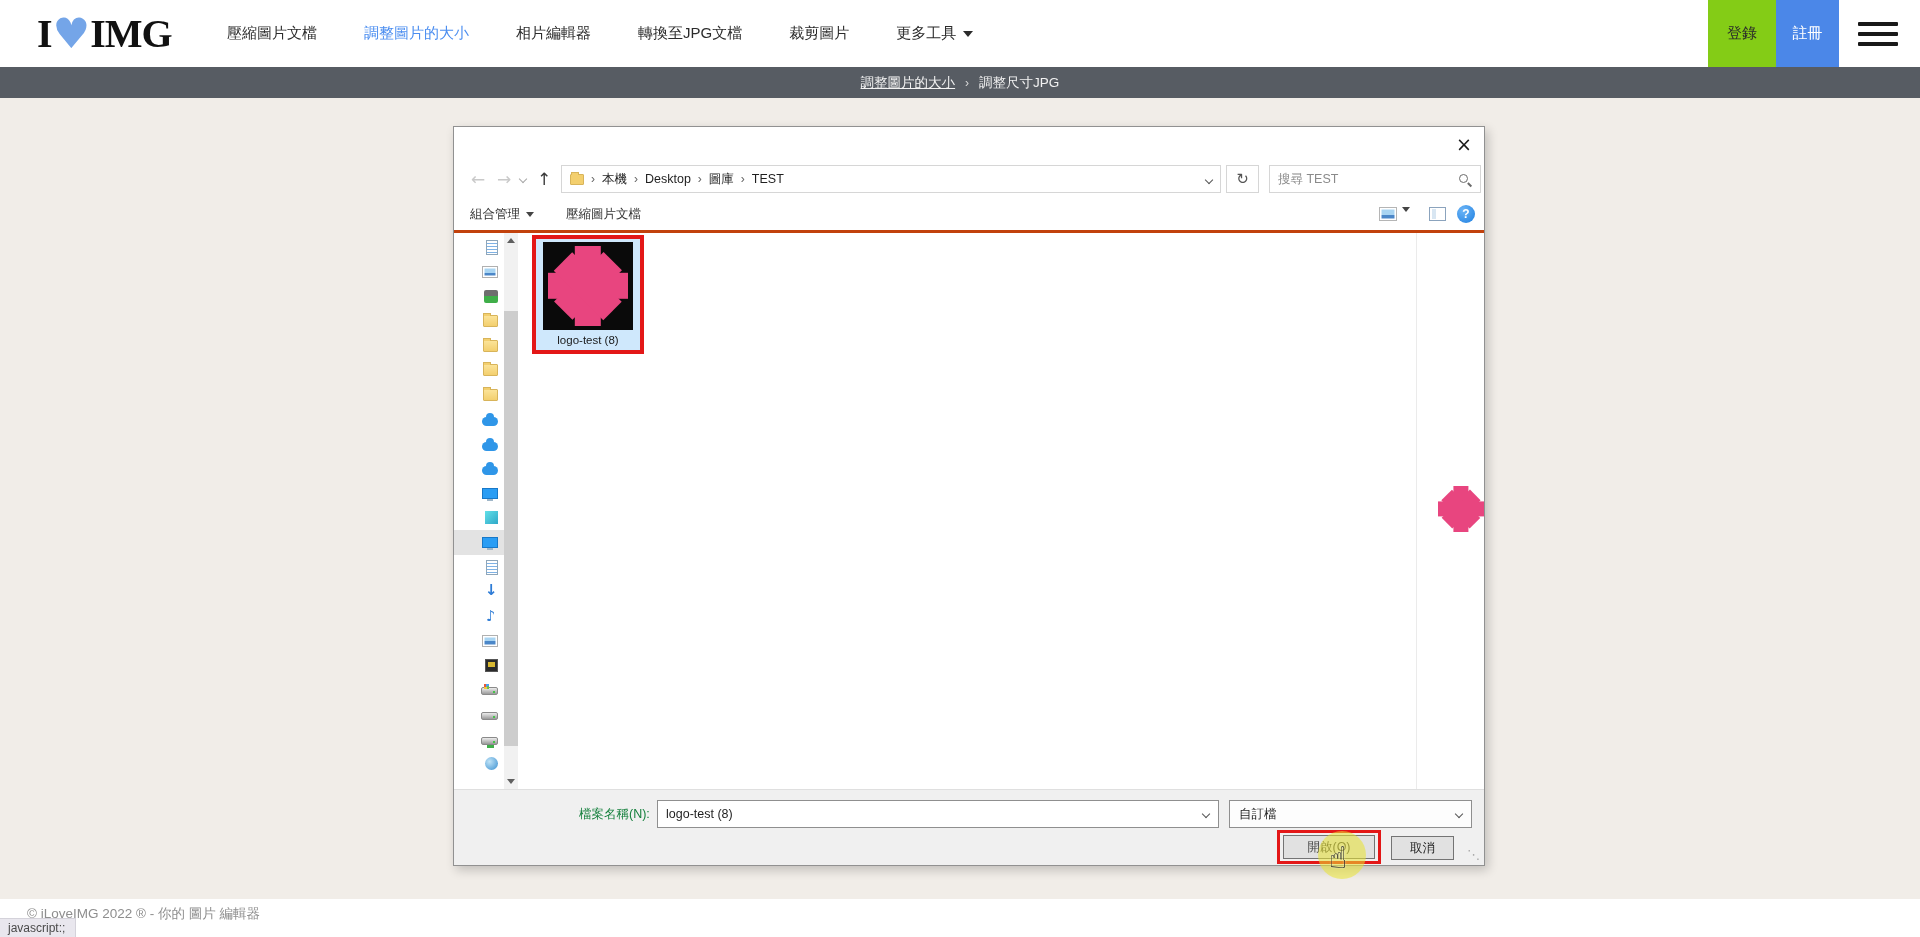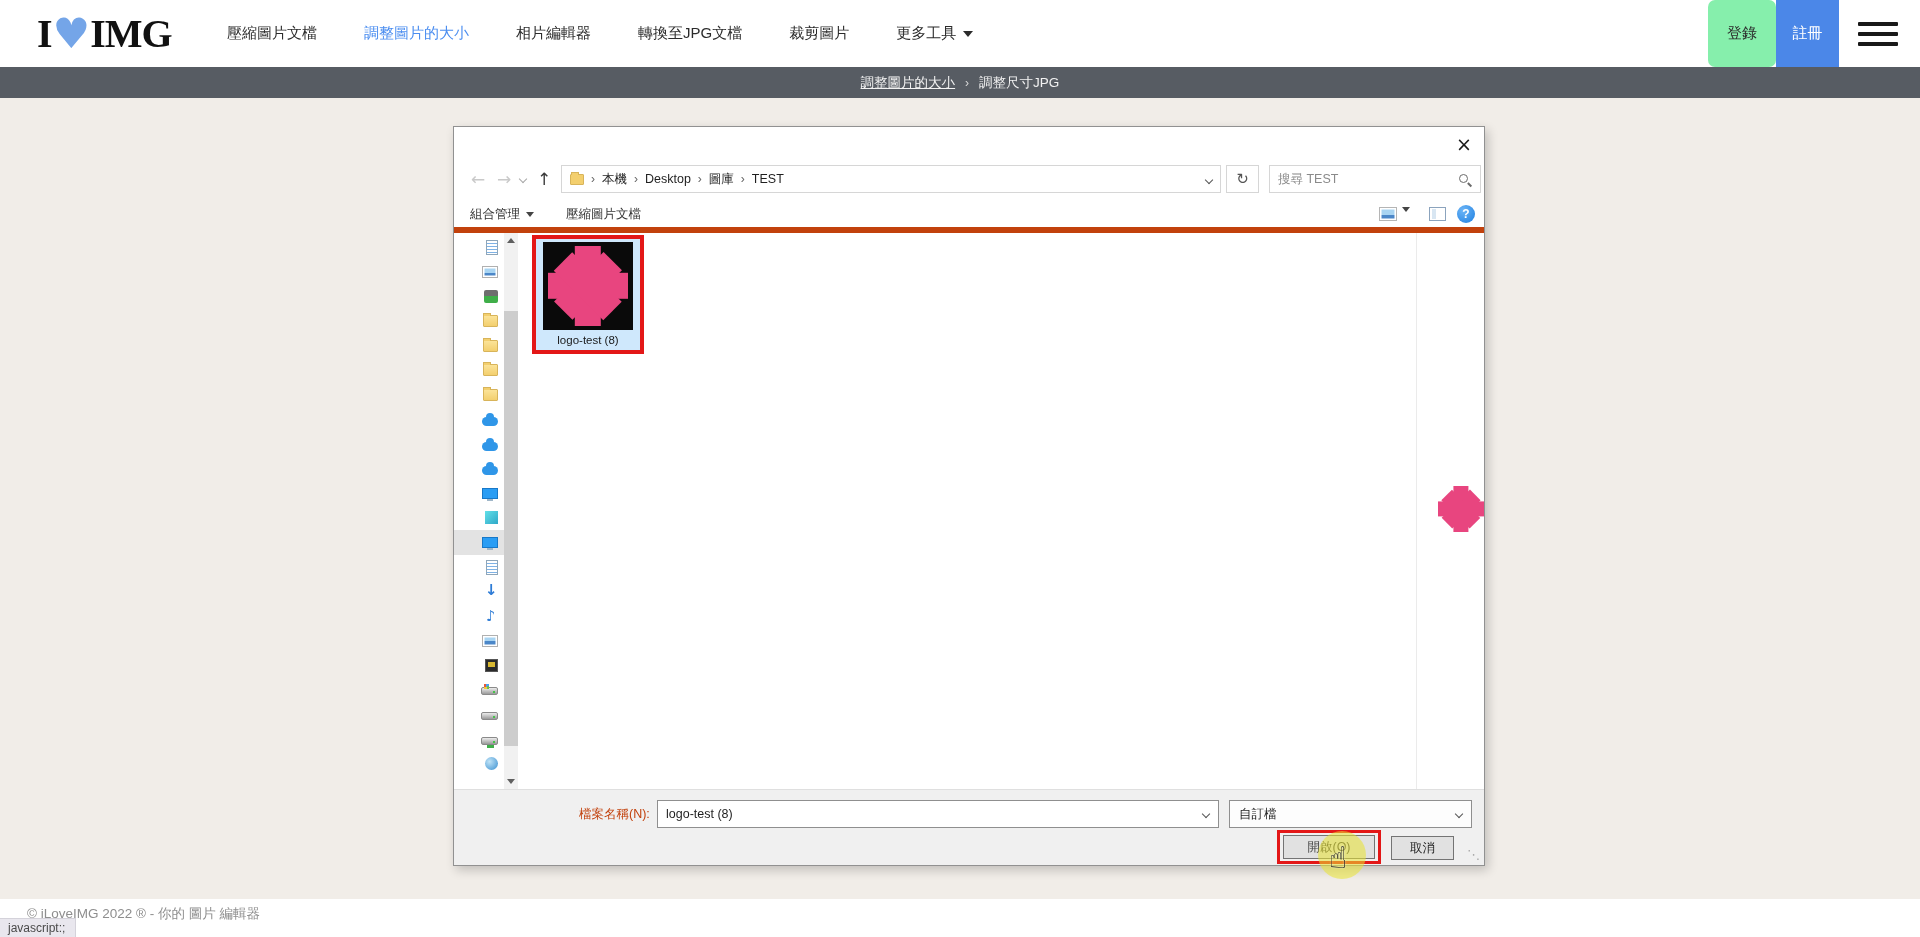--- a/index.html
+++ b/index.html
@@ -12,22 +12,22 @@
 
   
   .header{position:absolute;left:0;top:0;width:1920px;height:67px;background:#fff;z-index:5;}
   .logo{position:absolute;left:37px;top:10px;font-family:"Liberation Serif","DejaVu Serif",serif;
         font-weight:bold;font-size:40px;color:#111;letter-spacing:-1px;display:flex;align-items:center;}
   .logo .heart{color:#74a5e8;font-family:"DejaVu Sans",sans-serif;font-size:42px;margin:0 1px;line-height:40px;}
   .main-nav{position:absolute;left:227px;top:0;height:67px;display:flex;align-items:center;gap:47px;}
   .nav-item{font-size:15px;color:#2b2b2b;cursor:pointer;display:flex;align-items:center;white-space:nowrap;}
   .nav-item.active{color:var(--accent);}
   .tri{width:0;height:0;border-left:5px solid transparent;border-right:5px solid transparent;border-top:6px solid #2b2b2b;margin-left:7px;display:inline-block;}
-  .auth-login{position:absolute;right:144px;top:0;width:68px;height:67px;background:#86efac;color:#2b2b2b;
-        font-size:15px;display:flex;align-items:center;justify-content:center;cursor:pointer;border-radius:7px;}
+  .auth-login{position:absolute;right:144px;top:0;width:68px;height:67px;background:#84cc16;color:#2b2b2b;
+        font-size:15px;display:flex;align-items:center;justify-content:center;cursor:pointer;}
   .auth-signup{position:absolute;right:81px;top:0;width:63px;height:67px;background:#4b87e8;color:#fff;
         font-size:15px;display:flex;align-items:center;justify-content:center;cursor:pointer;}
   .burger{position:absolute;right:22px;top:22px;width:40px;height:24px;display:flex;flex-direction:column;justify-content:space-between;cursor:pointer;}
   .burger i{display:block;height:4px;background:#191919;border-radius:1px;}
 
   
   .bread{position:absolute;left:0;top:67px;width:1920px;height:31px;background:var(--bread);
          display:flex;align-items:center;justify-content:center;gap:10px;font-size:13.5px;color:#f2f2f2;}
   .bread .lnk{text-decoration:underline;cursor:pointer;}
   .bread .sep{font-size:12px;color:#d8d8d8;}
@@ -68,21 +68,21 @@
   .refresh{position:absolute;left:772px;top:4px;width:33px;height:28px;border:1px solid #d6d6d6;
         display:flex;align-items:center;justify-content:center;font-size:15px;color:#555;cursor:pointer;font-family:"DejaVu Sans",sans-serif;}
   .searchbox{position:absolute;left:815px;top:4px;width:212px;height:28px;border:1px solid #d6d6d6;background:#fff;
         display:flex;align-items:center;padding:8px 8px;}
   .searchbox input{border:none;outline:none;flex:1;font-size:12.5px;color:#333;font-family:inherit;background:transparent;}
   .searchbox input::placeholder{color:#8a8a8a;}
   .mag{position:relative;width:15px;height:15px;flex:none;cursor:pointer;}
   .mag::before{content:"";position:absolute;left:2px;top:2px;width:7px;height:7px;border:1.5px solid #6b6b6b;border-radius:50%;}
   .mag::after{content:"";position:absolute;left:10.5px;top:10.5px;width:4.5px;height:1.5px;background:#6b6b6b;transform:rotate(45deg);transform-origin:left center;}
 
-  .dlg-toolbar{position:absolute;left:0;top:70px;right:0;height:36px;border-bottom:6px solid #c2410c;}
+  .dlg-toolbar{position:absolute;left:0;top:70px;right:0;height:36px;border-bottom:3px solid #c2410c;}
   .tb-item{position:absolute;top:0;height:35px;display:flex;align-items:center;font-size:12.5px;color:#333;cursor:pointer;gap:6px;}
   .tb-organize{left:16px;}
   .tb-newfolder{left:112px;}
   .tb-tri{width:0;height:0;border-left:4px solid transparent;border-right:4px solid transparent;border-top:5px solid #444;}
   .view-icon{position:absolute;left:925px;top:10px;width:18px;height:14px;border:1px solid #b5b5b5;background:linear-gradient(180deg,#a8d4f2 0 55%,#4b87c8 55% 100%);box-shadow:inset 0 0 0 1.5px #fff;cursor:pointer;}
   .view-caret{position:absolute;left:948px;top:15px;cursor:pointer;}
   .pane-icon{position:absolute;left:975px;top:10px;width:17px;height:14px;border:1px solid #8ba3bd;background:#fff;cursor:pointer;}
   .pane-icon::before{content:"";position:absolute;left:2px;top:1px;bottom:1px;width:4px;background:#d8e6f2;}
   .help-icon{position:absolute;left:1003px;top:8px;width:18px;height:18px;border-radius:50%;
       background:radial-gradient(circle at 35% 30%,#6cb5f7,#1e7fe0);color:#fff;font-size:12px;font-weight:bold;
@@ -135,21 +135,21 @@
   .asterisk i{position:absolute;left:50%;top:0;height:100%;width:33%;transform:translateX(-50%);background:var(--pink);}
   .asterisk i:nth-child(2){transform:translateX(-50%) rotate(90deg);}
   .asterisk i:nth-child(3){height:88%;top:6%;transform:translateX(-50%) rotate(45deg);}
   .asterisk i:nth-child(4){height:88%;top:6%;transform:translateX(-50%) rotate(-45deg);}
 
   .preview-sep{position:absolute;left:962px;top:0;bottom:0;width:1px;background:#ebebeb;}
   .preview-img{position:absolute;left:984px;top:253px;width:46px;height:46px;}
 
   
   .dlg-bottom{position:absolute;left:0;bottom:0;right:0;height:76px;background:#f0f0f0;border-top:1px solid #dfdfdf;}
-  .fn-label{position:absolute;left:125px;top:10px;height:28px;line-height:28px;font-size:12.5px;color:#c2410c;}
+  .fn-label{position:absolute;left:125px;top:10px;height:28px;line-height:28px;font-size:12.5px;color:#15803d;}
   .fn-input{position:absolute;left:203px;top:10px;width:562px;height:28px;border:1px solid #8f8f8f;background:#fff;display:flex;align-items:center;}
   .fn-input input{border:none;outline:none;flex:1;font-size:12.5px;color:#1f1f1f;padding:0 8px;font-family:inherit;background:transparent;}
   .fn-input .chev{margin-right:9px;}
   .ft-combo{position:absolute;left:775px;top:10px;width:243px;height:28px;border:1px solid #8f8f8f;background:#fdfdfd;
         display:flex;align-items:center;justify-content:space-between;padding:0 9px;font-size:12.5px;color:#1f1f1f;cursor:pointer;}
   .open-annotation{position:absolute;left:823px;top:40px;width:104px;height:34px;border:3px solid var(--red);
         display:flex;align-items:center;justify-content:center;}
   .btn{border:1px solid #747474;background:#e1e1e1;font-size:12.5px;color:#444;display:flex;align-items:center;justify-content:center;cursor:pointer;font-family:inherit;}
   .btn-open{width:92px;height:24px;}
   .btn-cancel{position:absolute;left:937px;top:46px;width:63px;height:24px;color:#222;}

